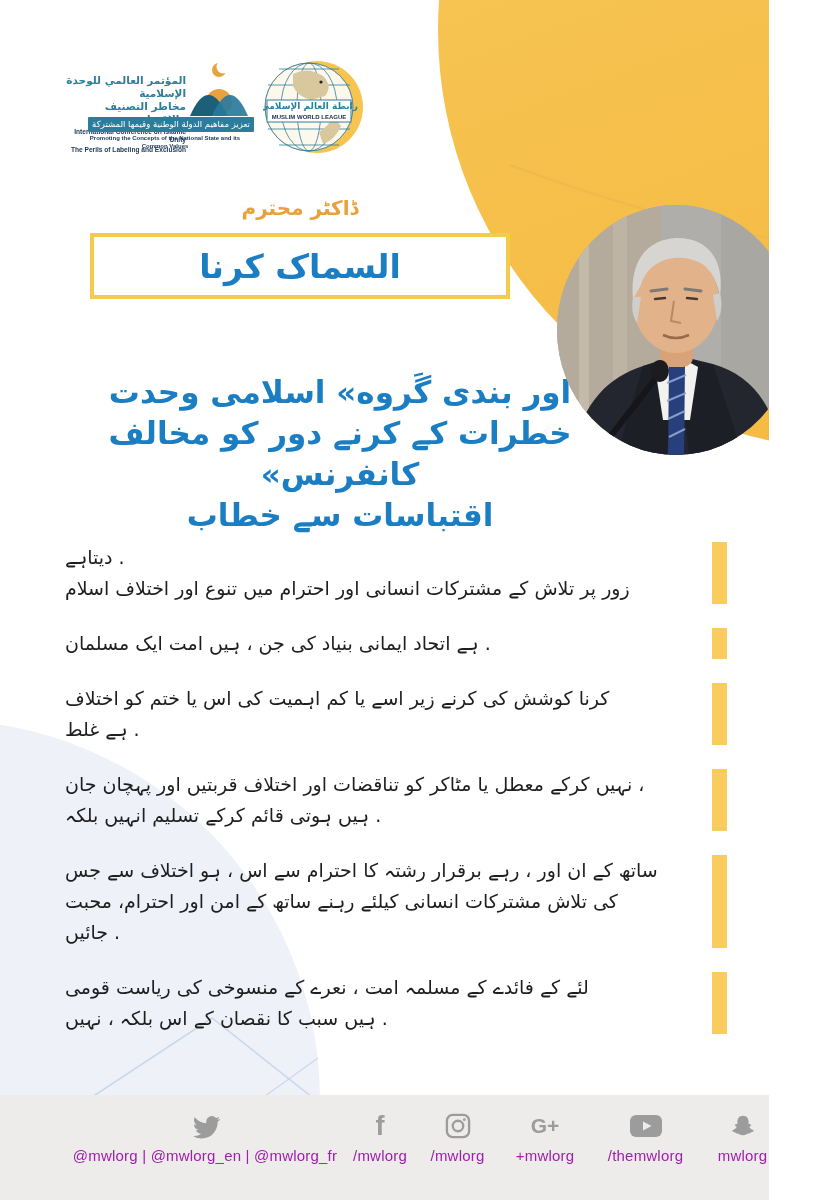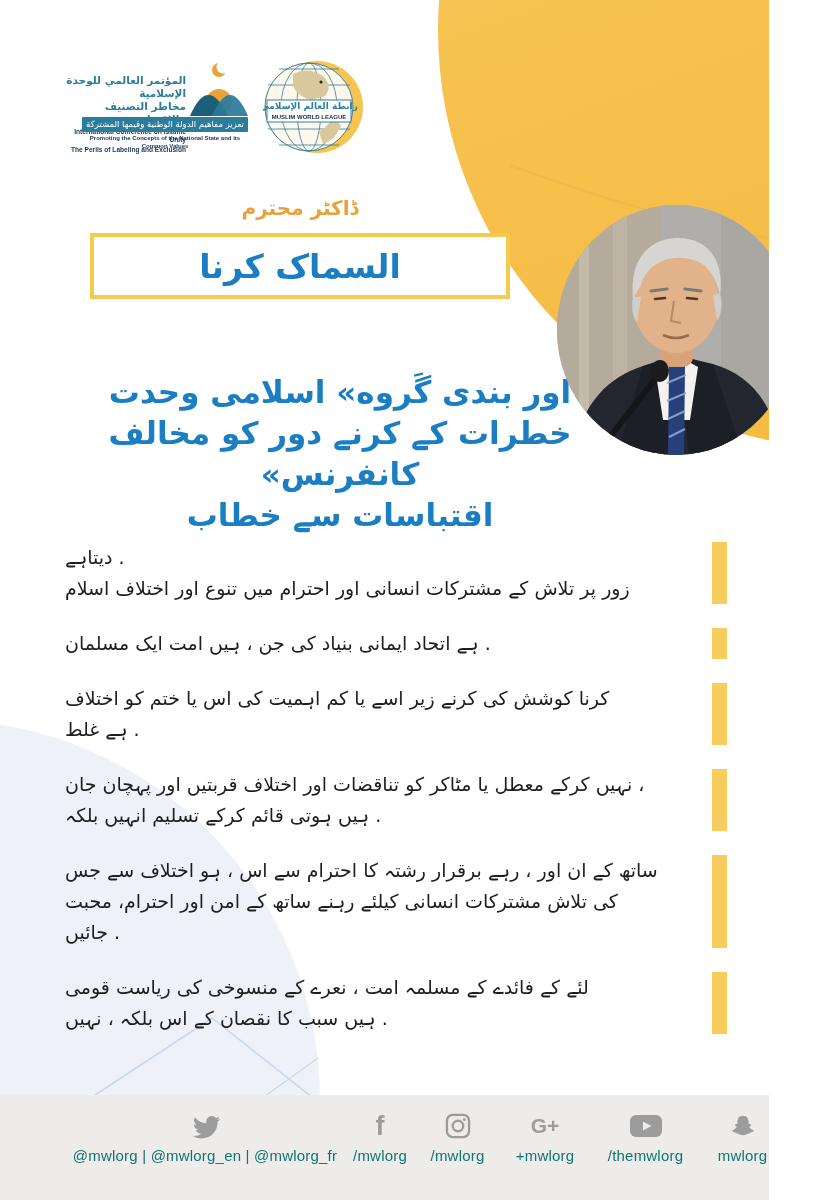--- a/index.html
+++ b/index.html
@@ -14,21 +14,21 @@
   .pale-circle{position:absolute;left:-440px;top:720px;width:760px;height:760px;border-radius:50%;
     background:#eef1f8;}
   .thin-lines{position:absolute;left:0;top:990px;width:500px;height:210px;pointer-events:none;}
   
   .conf-logo{position:absolute;left:60px;top:60px;width:330px;height:110px;}
   .conf-text{position:absolute;left:0;top:14px;width:126px;text-align:right;}
   .conf-ar{color:#2c7d9c;font-weight:bold;font-size:10.5px;line-height:13px;direction:rtl;}
   .conf-en{color:#1c3553;font-weight:bold;font-size:6.6px;line-height:8px;margin-top:2px;
     font-family:"Liberation Sans",sans-serif;}
   .conf-icon{position:absolute;left:128px;top:0px;}
-  .conf-banner{position:absolute;left:22px;top:57px;width:166px;background:#2c7d9c;color:#fff;
+  .conf-banner{position:absolute;left:28px;top:57px;width:166px;background:#2c7d9c;color:#fff;
     font-size:8.5px;line-height:15px;text-align:center;direction:rtl;border-radius:1px;}
   .conf-banner-en{position:absolute;left:22px;top:74px;width:166px;color:#1c3553;font-weight:bold;
     font-size:6px;line-height:8px;text-align:center;font-family:"Liberation Sans",sans-serif;}
   .mwl-logo{position:absolute;left:263px;top:56px;width:100px;height:102px;}
   
   .honorific{position:absolute;left:90px;top:196px;width:420px;text-align:center;
     color:#e9a13b;font-size:20px;font-weight:bold;}
   .name-box{position:absolute;left:90px;top:233px;width:412px;height:58px;border:4px solid #f6c94f;
     background:#fff;display:flex;align-items:center;justify-content:center;}
   .name{color:#1b7ec2;font-size:33px;font-weight:bold;}
@@ -42,21 +42,21 @@
   .quotes{position:absolute;left:65px;top:542px;width:662px;}
   .quote{display:flex;align-items:stretch;margin-bottom:24px;}
   .qtext{flex:1;color:#1e1e1e;font-size:19px;line-height:31px;}
   .qline{white-space:nowrap;}
   .qbar{width:15px;background:#f9cc5e;margin-left:6px;}
   
   .footer{position:absolute;left:0;top:1095px;width:837px;height:105px;background:#edeceb;}
   .fgroup{position:absolute;top:14px;text-align:center;color:#8d8d8d;
     font-family:"Liberation Sans",sans-serif;}
   .ficon{height:34px;display:flex;align-items:center;justify-content:center;color:#9c9c9c;}
-  .flabel{font-size:15px;color:#0f766e;margin-top:4px;letter-spacing:.2px;}
+  .flabel{font-size:15px;color:#a21caf;margin-top:4px;letter-spacing:.2px;}
   .fb-glyph{font-size:27px;font-weight:bold;line-height:28px;}
   .gp-glyph{font-size:21px;font-weight:bold;line-height:28px;}
 </style>
 </head>
 <body>
 
 <div class="canvas">
 
   <div class="yellow-blob"></div>
   <svg class="arc-line" viewBox="0 0 837 500">

